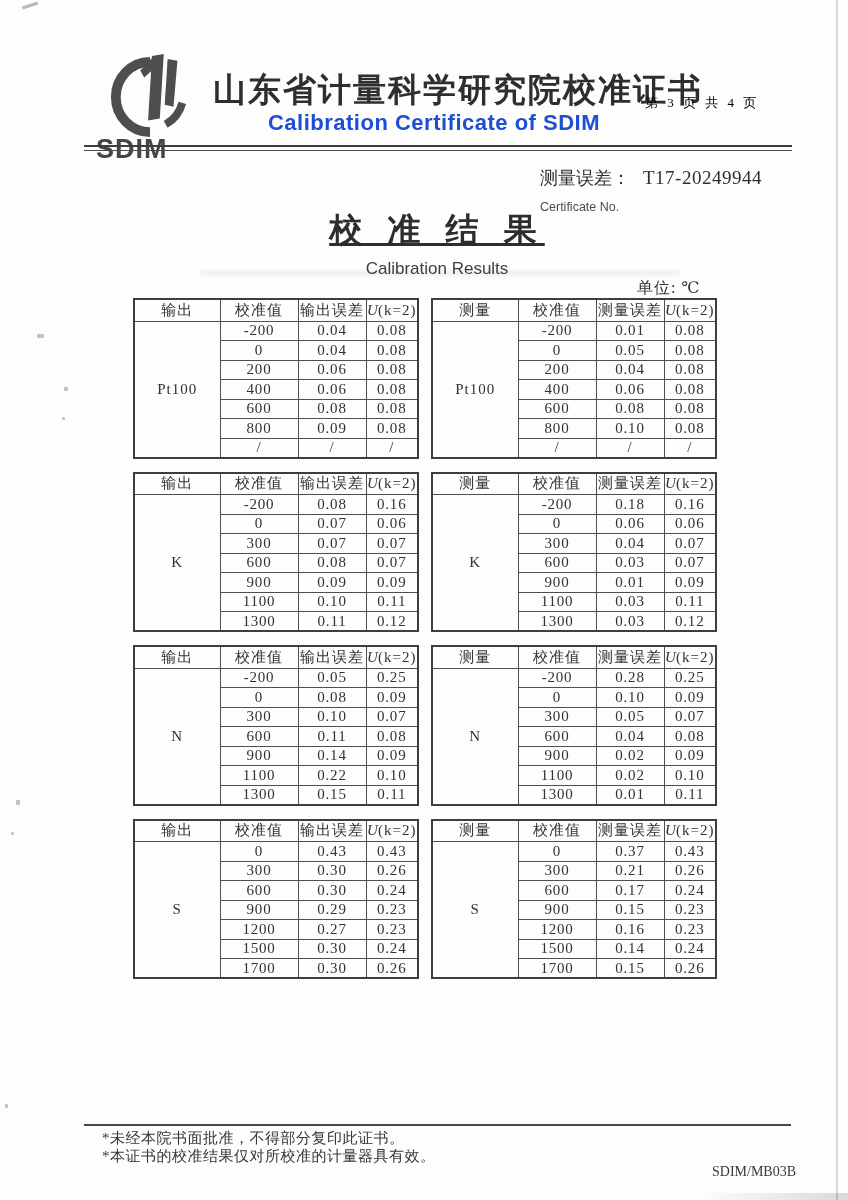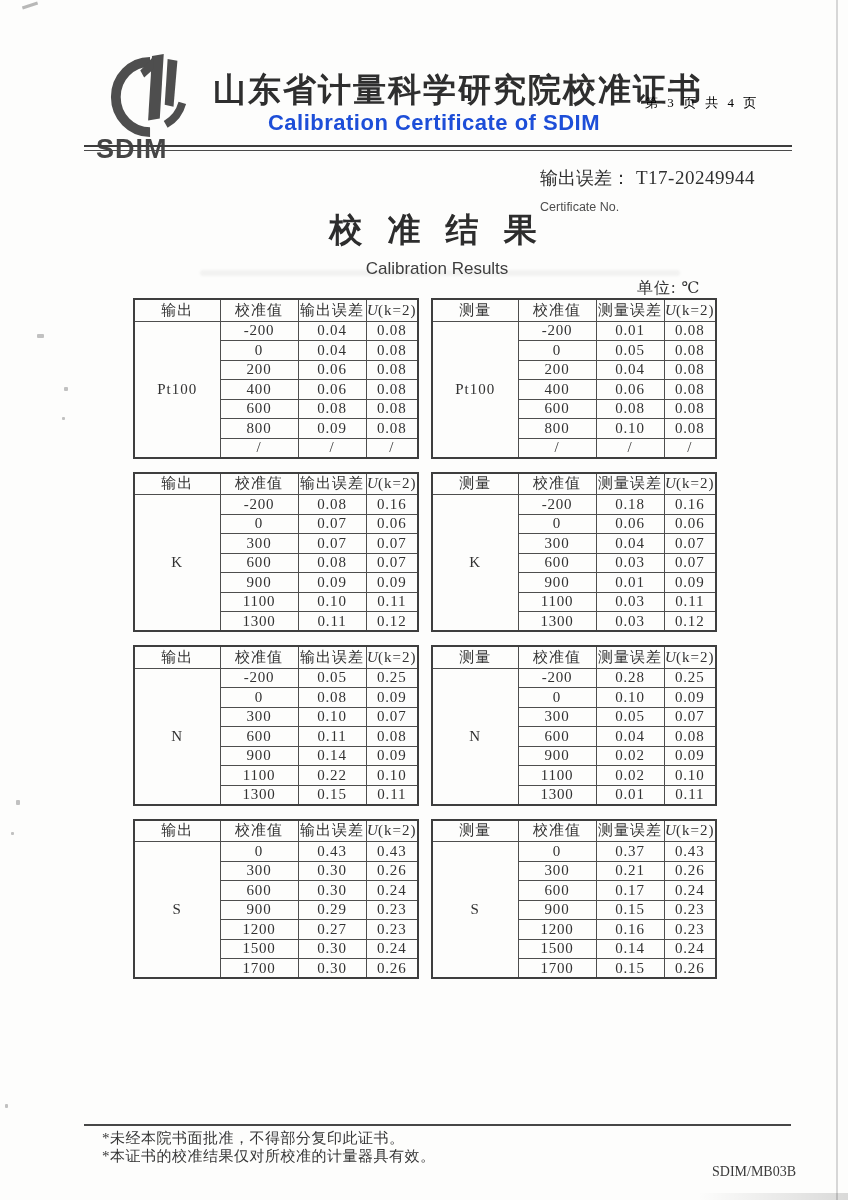--- a/index.html
+++ b/index.html
@@ -22,28 +22,28 @@
   .title-en { position:absolute; left:214px; top:110px; width:440px; text-align:center;
     font-family:"Liberation Sans","DejaVu Sans",sans-serif;
     font-weight:700; font-size:22px; color:#1d4ed8; letter-spacing:0.5px; }
   .double-rule { position:absolute; left:84px; top:145px; width:708px; height:6px;
     border-top:2px solid #3d3d3d; border-bottom:1px solid #4a4a4a; }
 
   .cert-block { position:absolute; left:540px; top:166px; }
   .cert-line1 { font-size:18px; color:#2f2f2f; white-space:nowrap;
     font-family:"Liberation Sans","DejaVu Sans",sans-serif; }
   .cert-no { font-family:"Liberation Serif","DejaVu Serif",serif;
-    font-size:19px; margin-left:6px; letter-spacing:0.5px; }
+    font-size:19px; margin-left:13px; letter-spacing:0.5px; }
   .cert-en { font-family:"Liberation Sans","DejaVu Sans",sans-serif;
     font-size:12.5px; color:#4d4d4d; margin-top:10px; }
 
   
   .section-title-wrap { position:absolute; left:84px; top:208px; width:706px; text-align:center; }
   .section-title-cn { font-family:"Liberation Sans","DejaVu Sans",sans-serif;
-    font-size:33px; font-weight:700; color:#2d2d2d; letter-spacing:8px; }
+    font-size:33px; font-weight:700; color:#2d2d2d; letter-spacing:8px;text-decoration:underline; }
   .section-title-en { font-family:"Liberation Sans","DejaVu Sans",sans-serif;
     font-size:17px; color:#3e3e3e; margin-top:6px; }
   .title-smudge { position:absolute; left:200px; top:270px; width:480px; height:6px;
     background:rgba(60,60,60,0.06); border-radius:3px; filter:blur(1px); }
   .unit-label { position:absolute; left:637px; top:278px; font-size:16px; color:#333;
     letter-spacing:1px; white-space:nowrap; }
 
   
   .tables-area { position:absolute; left:133px; top:298px; width:580px; }
   .group-row { display:flex; gap:12px; margin-bottom:13px; }
@@ -96,21 +96,21 @@
     <div class="logo-word">SDIM</div>
   </div>
 
   <div class="title-cn">山东省计量科学研究院校准证书</div>
   <div class="page-info">第 3 页 共 4 页</div>
   <div class="title-en">Calibration Certificate of SDIM</div>
   <div class="double-rule"></div>
 
   <div class="cert-block">
     <div class="cert-line1">
-      <span>输出误差：</span><span class="cert-no">T17-20249944</span>
+      <span>测量误差：</span><span class="cert-no">T17-20249944</span>
     </div>
     <div class="cert-en">Certificate No.</div>
   </div>
 
   <div class="section-title-wrap">
     <div class="section-title-cn">校 准 结 果</div>
     <div class="section-title-en">Calibration Results</div>
   </div>
   <div class="title-smudge"></div>
   <div class="unit-label">单位: ℃</div>

